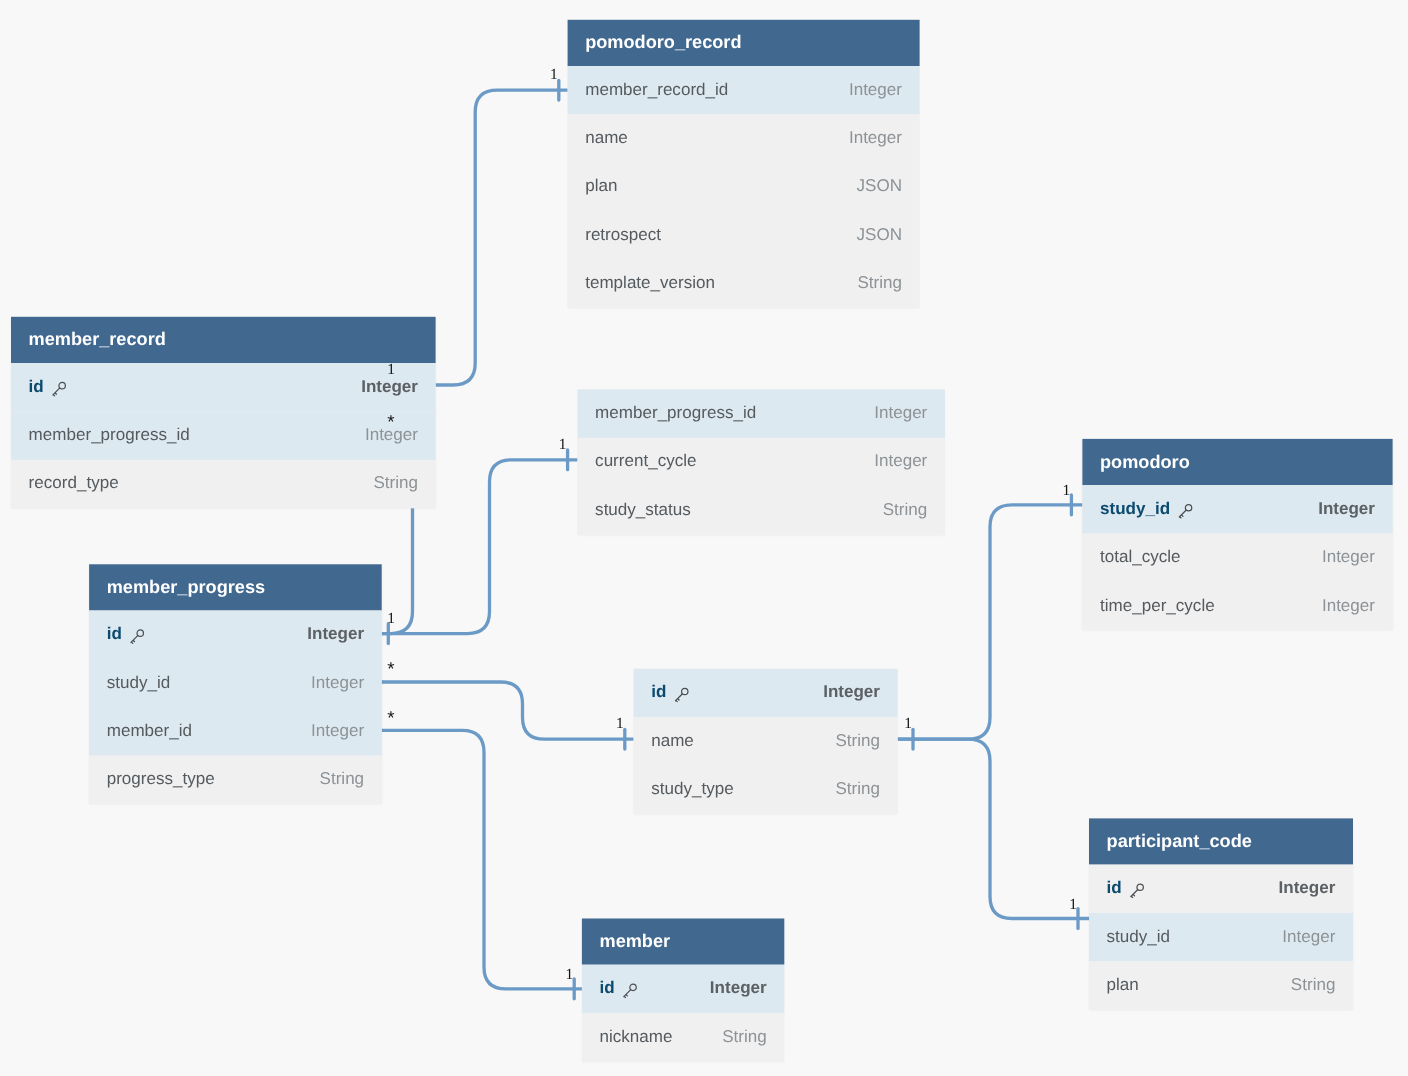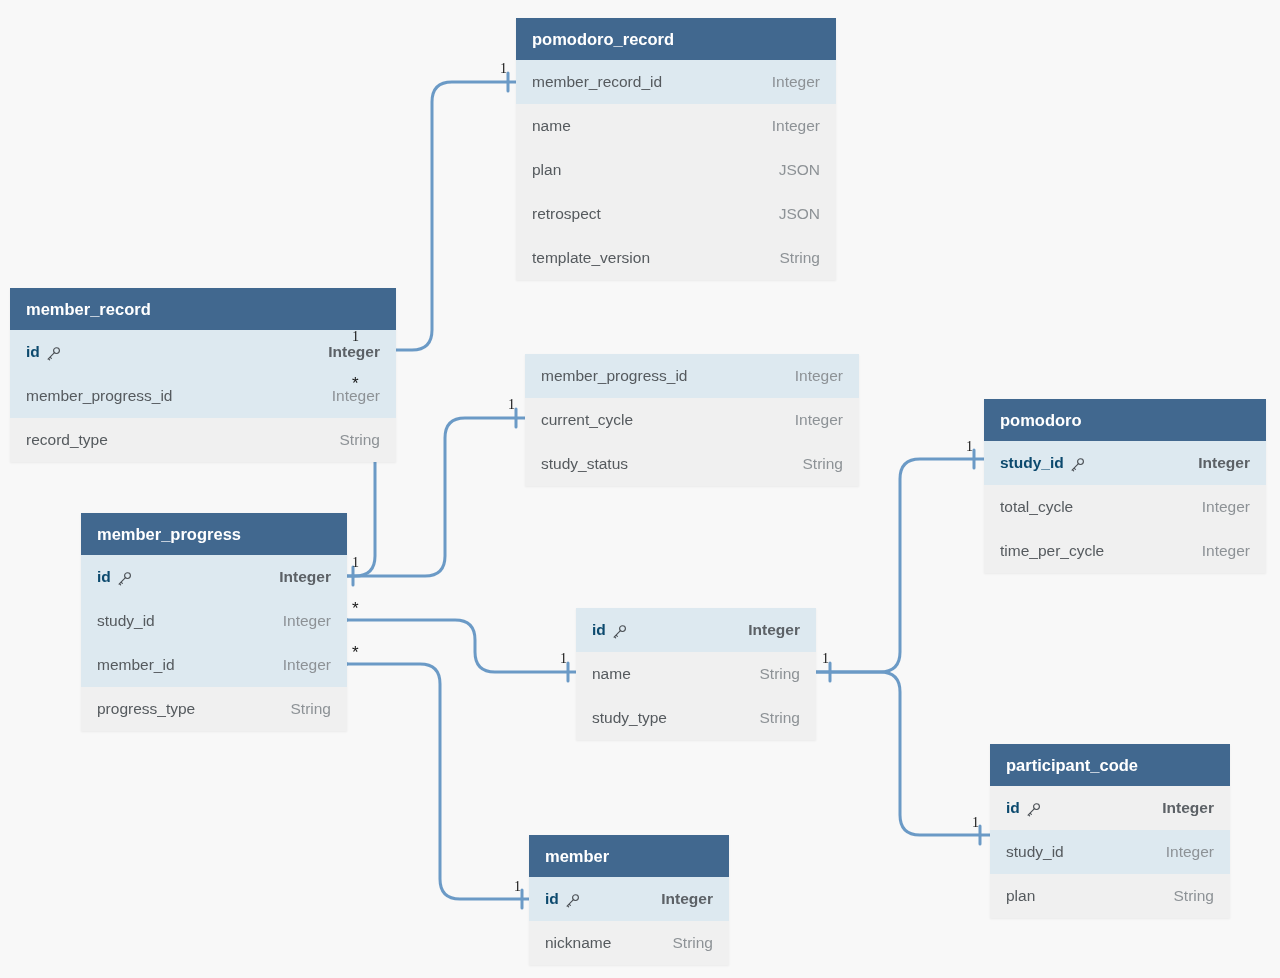--- a/index.html
+++ b/index.html
@@ -317,21 +317,21 @@
           </span>
           <span class="attr-type">Integer</span>
         </div>
         <div class="attr-row">
           <span class="attr-name">
             <span>plan</span>
           </span>
           <span class="attr-type">String</span>
         </div>
       </div>
-      <div class="entity" style="left: 529px; top: 835px; width: 200px;">
+      <div class="entity" style="left: 529px; top: 835px; width: 184px;">
         <div class="entity-header">member</div>
         <div class="attr-row hl key">
           <span class="attr-name">
             <span>id</span>
             <span class="key-icon">
               <svg viewBox="0 0 16 16" width="15" height="15">
                 <circle cx="11.2" cy="4.9" r="3.1" fill="none" stroke="#4a4f54" stroke-width="1.2"></circle>
                 <path d="M 9.0 7.1 L 2.2 13.9 M 4.3 11.8 L 5.7 13.2 M 2.6 13.5 L 3.9 14.8" fill="none" stroke="#4a4f54" stroke-width="1.2" stroke-linecap="round"></path>
               </svg>
             </span>

